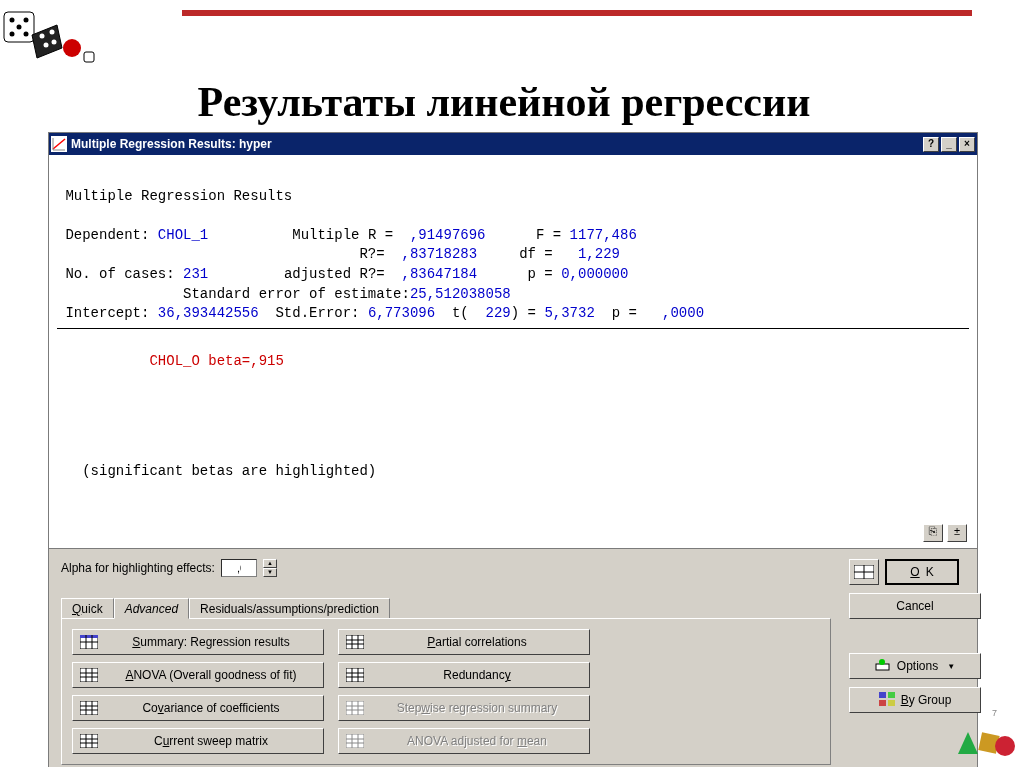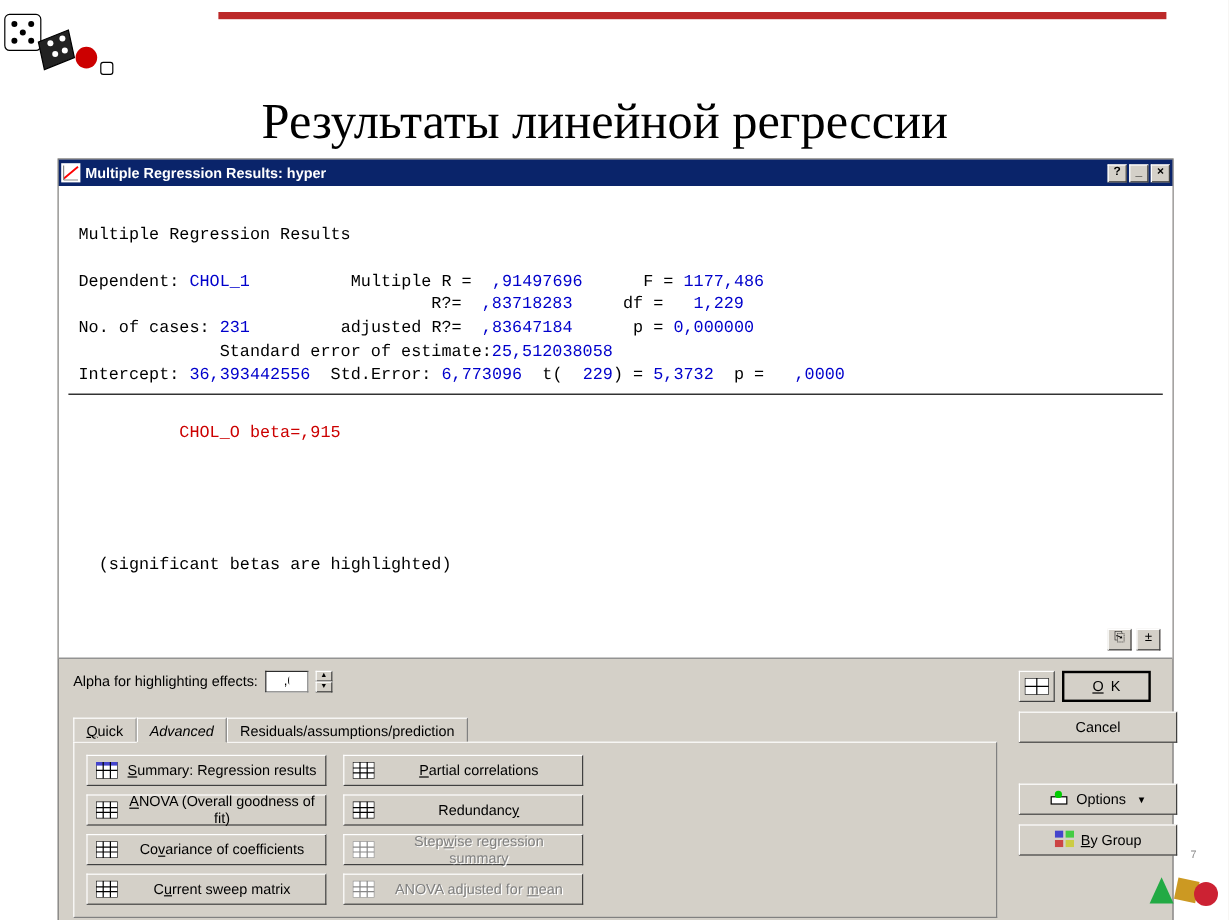--- a/index.html
+++ b/index.html
@@ -1,21 +1,21 @@
 <!DOCTYPE html>
 <html><head>
 <meta charset="utf-8">
 <style>
 * { box-sizing: border-box; margin: 0; padding: 0; }
 body { font-family: Arial, sans-serif; background: #fff; width: 1024px; height: 767px; position: relative; }
 .slide-decoration-top { position: absolute; top: 4px; left: 0; right: 0; height: 60px; }
 .dice-block { position: absolute; top: 6px; left: 2px; width: 110px; height: 60px; }
 .dice-block svg { width: 110px; height: 60px; }
 .red-bar { position: absolute; top: 6px; left: 182px; width: 790px; height: 6px; background: #bc2929; }
-.slide-title { position: absolute; top: 78px; left: 0; right: 16px; text-align: center; font-size: 42px; font-weight: normal; color: #000; font-family: 'Times New Roman', serif; }
+.slide-title { position: absolute; top: 78px; left: 0; right: 16px; text-align: center; font-size: 42px; font-weight: bold; color: #000; font-family: 'Times New Roman', serif; }
 .window { position: absolute; top: 132px; left: 48px; width: 930px; border: 1px solid #7b7b7b; background: #d4d0c8; }
 .titlebar { display: flex; align-items: center; height: 22px; background: #0a246a; color: #fff; font-size: 12px; font-weight: bold; padding: 0 2px; }
 .titlebar-icon { width: 16px; height: 16px; background: #fff; margin-right: 4px; display: flex; align-items: center; justify-content: center; }
 .titlebar-icon svg { width: 14px; height: 14px; }
 .titlebar-text { flex: 1; }
 .titlebar-btns { display: flex; gap: 2px; }
 .titlebar-btn { width: 16px; height: 15px; background: #d4d0c8; border-top: 1px solid #fff; border-left: 1px solid #fff; border-right: 1px solid #404040; border-bottom: 1px solid #404040; font-size: 10px; line-height: 12px; text-align: center; color: #000; font-weight: bold; cursor: pointer; }
 .results-area { background: #fff; padding: 12px 8px 8px 8px; font-family: 'Courier New', monospace; font-size: 14px; line-height: 1.4; white-space: pre; color: #000; border-bottom: 1px solid #7b7b7b; position: relative; }
 .blue { color: #0000cc; }
 .red-highlight { color: #cc0000; }
@@ -28,21 +28,21 @@
 .left-controls { flex: 1; }
 .alpha-row { display: flex; align-items: center; gap: 6px; font-size: 12px; font-family: 'MS Sans Serif', sans-serif; margin-bottom: 21px; }
 .alpha-input { width: 36px; height: 18px; border: 1px inset #808080; background: #fff; font-size: 11px; padding: 0 15px; font-family: 'MS Sans Serif', sans-serif; }
 .spin { width: 14px; height: 18px; display: flex; flex-direction: column; }
 .spin div { flex: 1; background: #d4d0c8; border-top: 1px solid #fff; border-left: 1px solid #fff; border-right: 1px solid #404040; border-bottom: 1px solid #404040; font-size: 6px; text-align: center; line-height: 7px; cursor: pointer; }
 .tabs { display: flex; font-size: 12px; font-family: 'MS Sans Serif', sans-serif; }
 .tab { padding: 3px 10px 2px 10px; background: #d4d0c8; border-top: 1px solid #fff; border-left: 1px solid #fff; border-right: 1px solid #808080; cursor: pointer; position: relative; }
 .tab.active { border-bottom: 1px solid #d4d0c8; margin-bottom: -1px; z-index: 2; font-style: italic; }
 .tab-panel { border: 1px solid #fff; border-right-color: #808080; border-bottom-color: #808080; padding: 10px 10px; display: flex; gap: 14px; background: #d4d0c8; }
 .btn-col { display: flex; flex-direction: column; gap: 7px; }
-.win-btn { display: flex; align-items: center; gap: 6px; width: 200px; height: 26px; background: #d4d0c8; border-top: 1px solid #fff; border-left: 1px solid #fff; border-right: 1px solid #404040; border-bottom: 1px solid #404040; font-size: 12px; font-family: 'MS Sans Serif', sans-serif; padding: 0 6px; cursor: pointer; justify-content: flex-start; }
+.win-btn { display: flex; align-items: center; gap: 6px; width: 252px; height: 26px; background: #d4d0c8; border-top: 1px solid #fff; border-left: 1px solid #fff; border-right: 1px solid #404040; border-bottom: 1px solid #404040; font-size: 12px; font-family: 'MS Sans Serif', sans-serif; padding: 0 6px; cursor: pointer; justify-content: flex-start; }
 .win-btn.disabled { color: #808080; text-shadow: 1px 1px #fff; cursor: default; }
 .btn-icon { width: 20px; height: 16px; display: inline-flex; align-items: center; justify-content: center; }
 .btn-icon svg { width: 18px; height: 14px; }
 .btn-text { flex: 1; text-align: center; }
 .btn-text u { text-decoration: underline; }
 .right-controls { width: 120px; display: flex; flex-direction: column; gap: 8px; padding-top: 0; }
 .ok-row { display: flex; gap: 6px; align-items: center; }
 .grid-icon-btn { width: 30px; height: 26px; background: #d4d0c8; border-top: 1px solid #fff; border-left: 1px solid #fff; border-right: 1px solid #404040; border-bottom: 1px solid #404040; display: flex; align-items: center; justify-content: center; cursor: pointer; }
 .side-btn { display: flex; align-items: center; width: 132px; height: 26px; background: #d4d0c8; border-top: 1px solid #fff; border-left: 1px solid #fff; border-right: 1px solid #404040; border-bottom: 1px solid #404040; font-size: 12px; font-family: 'MS Sans Serif', sans-serif; padding: 0 6px; cursor: pointer; gap: 6px; justify-content: center; }
 .ok-btn { width: 74px; border: 2px solid #000; height: 26px; }

